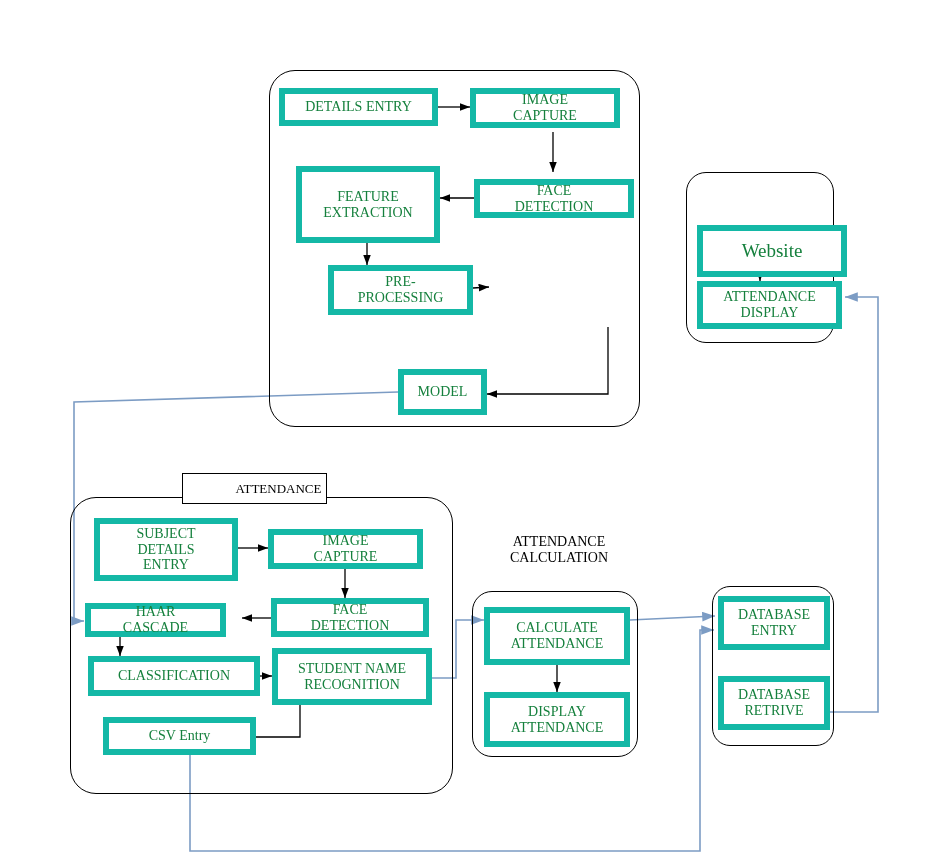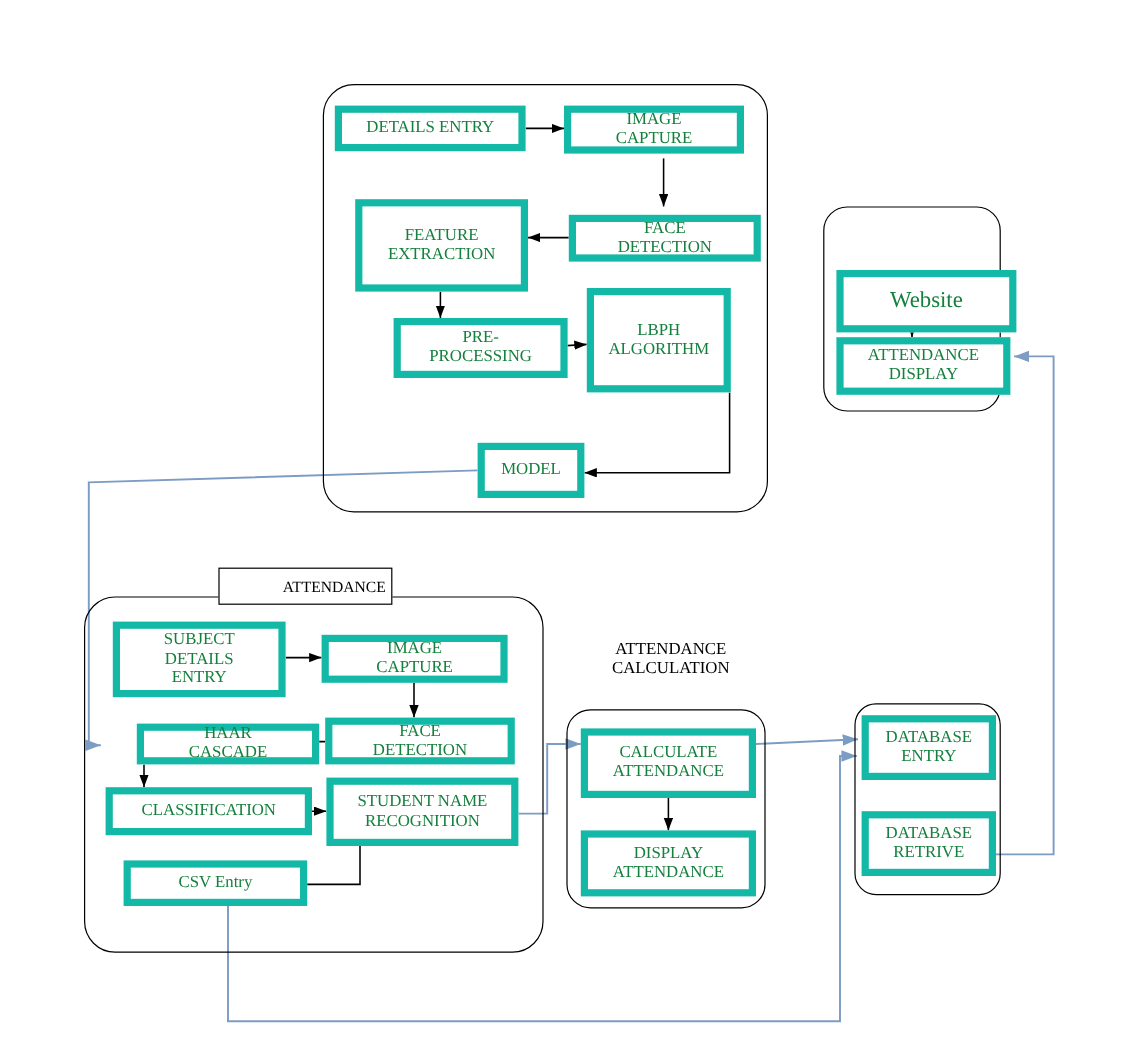--- a/index.html
+++ b/index.html
@@ -128,34 +128,33 @@
     <path d="M190,755 L190,851 L700,851 L700,630 L714,630" fill="none" stroke="#7c9cc4" stroke-width="1.6" marker-end="url(#arrowBlue)"></path>
   </svg>
 
   <div class="group" style="left:269px; top:70px; width:371px; height:357px;"></div>
 
   <div class="box" style="left:279px; top:88px; width:159px; height:38px;">DETAILS ENTRY</div>
   <div class="box" style="left:470px; top:88px; width:150px; height:40px;">IMAGE CAPTURE</div>
   <div class="box" style="left:474px; top:179px; width:160px; height:39px;">FACE DETECTION</div>
   <div class="box" style="left:296px; top:166px; width:144px; height:77px;">FEATURE EXTRACTION</div>
   <div class="box" style="left:296px; top:265px; width:145px; height:50px;margin-left:32px;">PRE-PROCESSING</div>
-  <div class="box" style="left:489px; top:240px; width:120px; height:87px;">LBPH ALGORITHM</div>
   <div class="box" style="left:398px; top:369px; width:89px; height:46px;">MODEL</div>
 
   <div class="group" style="left:686px; top:172px; width:148px; height:171px; border-radius:20px;"></div>
   <div class="box big" style="left:697px; top:199px; width:150px; height:52px;margin-top:26px;">Website</div>
   <div class="box" style="left:697px; top:281px; width:145px; height:48px;">ATTENDANCE DISPLAY</div>
 
   <div class="group" style="left:70px; top:497px; width:383px; height:297px;"></div>
   <div class="label-box" style="left:182px; top:473px; width:145px; height:31px;padding-left:48px;">ATTENDANCE</div>
 
   <div class="box" style="left:94px; top:518px; width:144px; height:63px;">SUBJECT DETAILS ENTRY</div>
   <div class="box" style="left:268px; top:529px; width:155px; height:40px;">IMAGE CAPTURE</div>
   <div class="box" style="left:271px; top:598px; width:158px; height:39px;">FACE DETECTION</div>
-  <div class="box" style="left:85px; top:603px; width:152px; height:34px;margin-left:29px;">HAAR CASCADE</div>
+  <div class="box" style="left:85px; top:603px; width:141px; height:34px;">HAAR CASCADE</div>
   <div class="box" style="left:88px; top:656px; width:172px; height:40px;">CLASSIFICATION</div>
   <div class="box" style="left:272px; top:648px; width:160px; height:57px;">STUDENT NAME RECOGNITION</div>
   <div class="box" style="left:103px; top:717px; width:153px; height:38px;">CSV Entry</div>
 
   <div class="group" style="left:472px; top:591px; width:166px; height:166px; border-radius:20px;"></div>
   <div class="plain-label" style="left:485px; top:528px; width:148px; height:44px;">ATTENDANCE CALCULATION</div>
 
   <div class="box" style="left:484px; top:607px; width:146px; height:58px;">CALCULATE ATTENDANCE</div>
   <div class="box" style="left:484px; top:692px; width:146px; height:55px;">DISPLAY ATTENDANCE</div>
 

